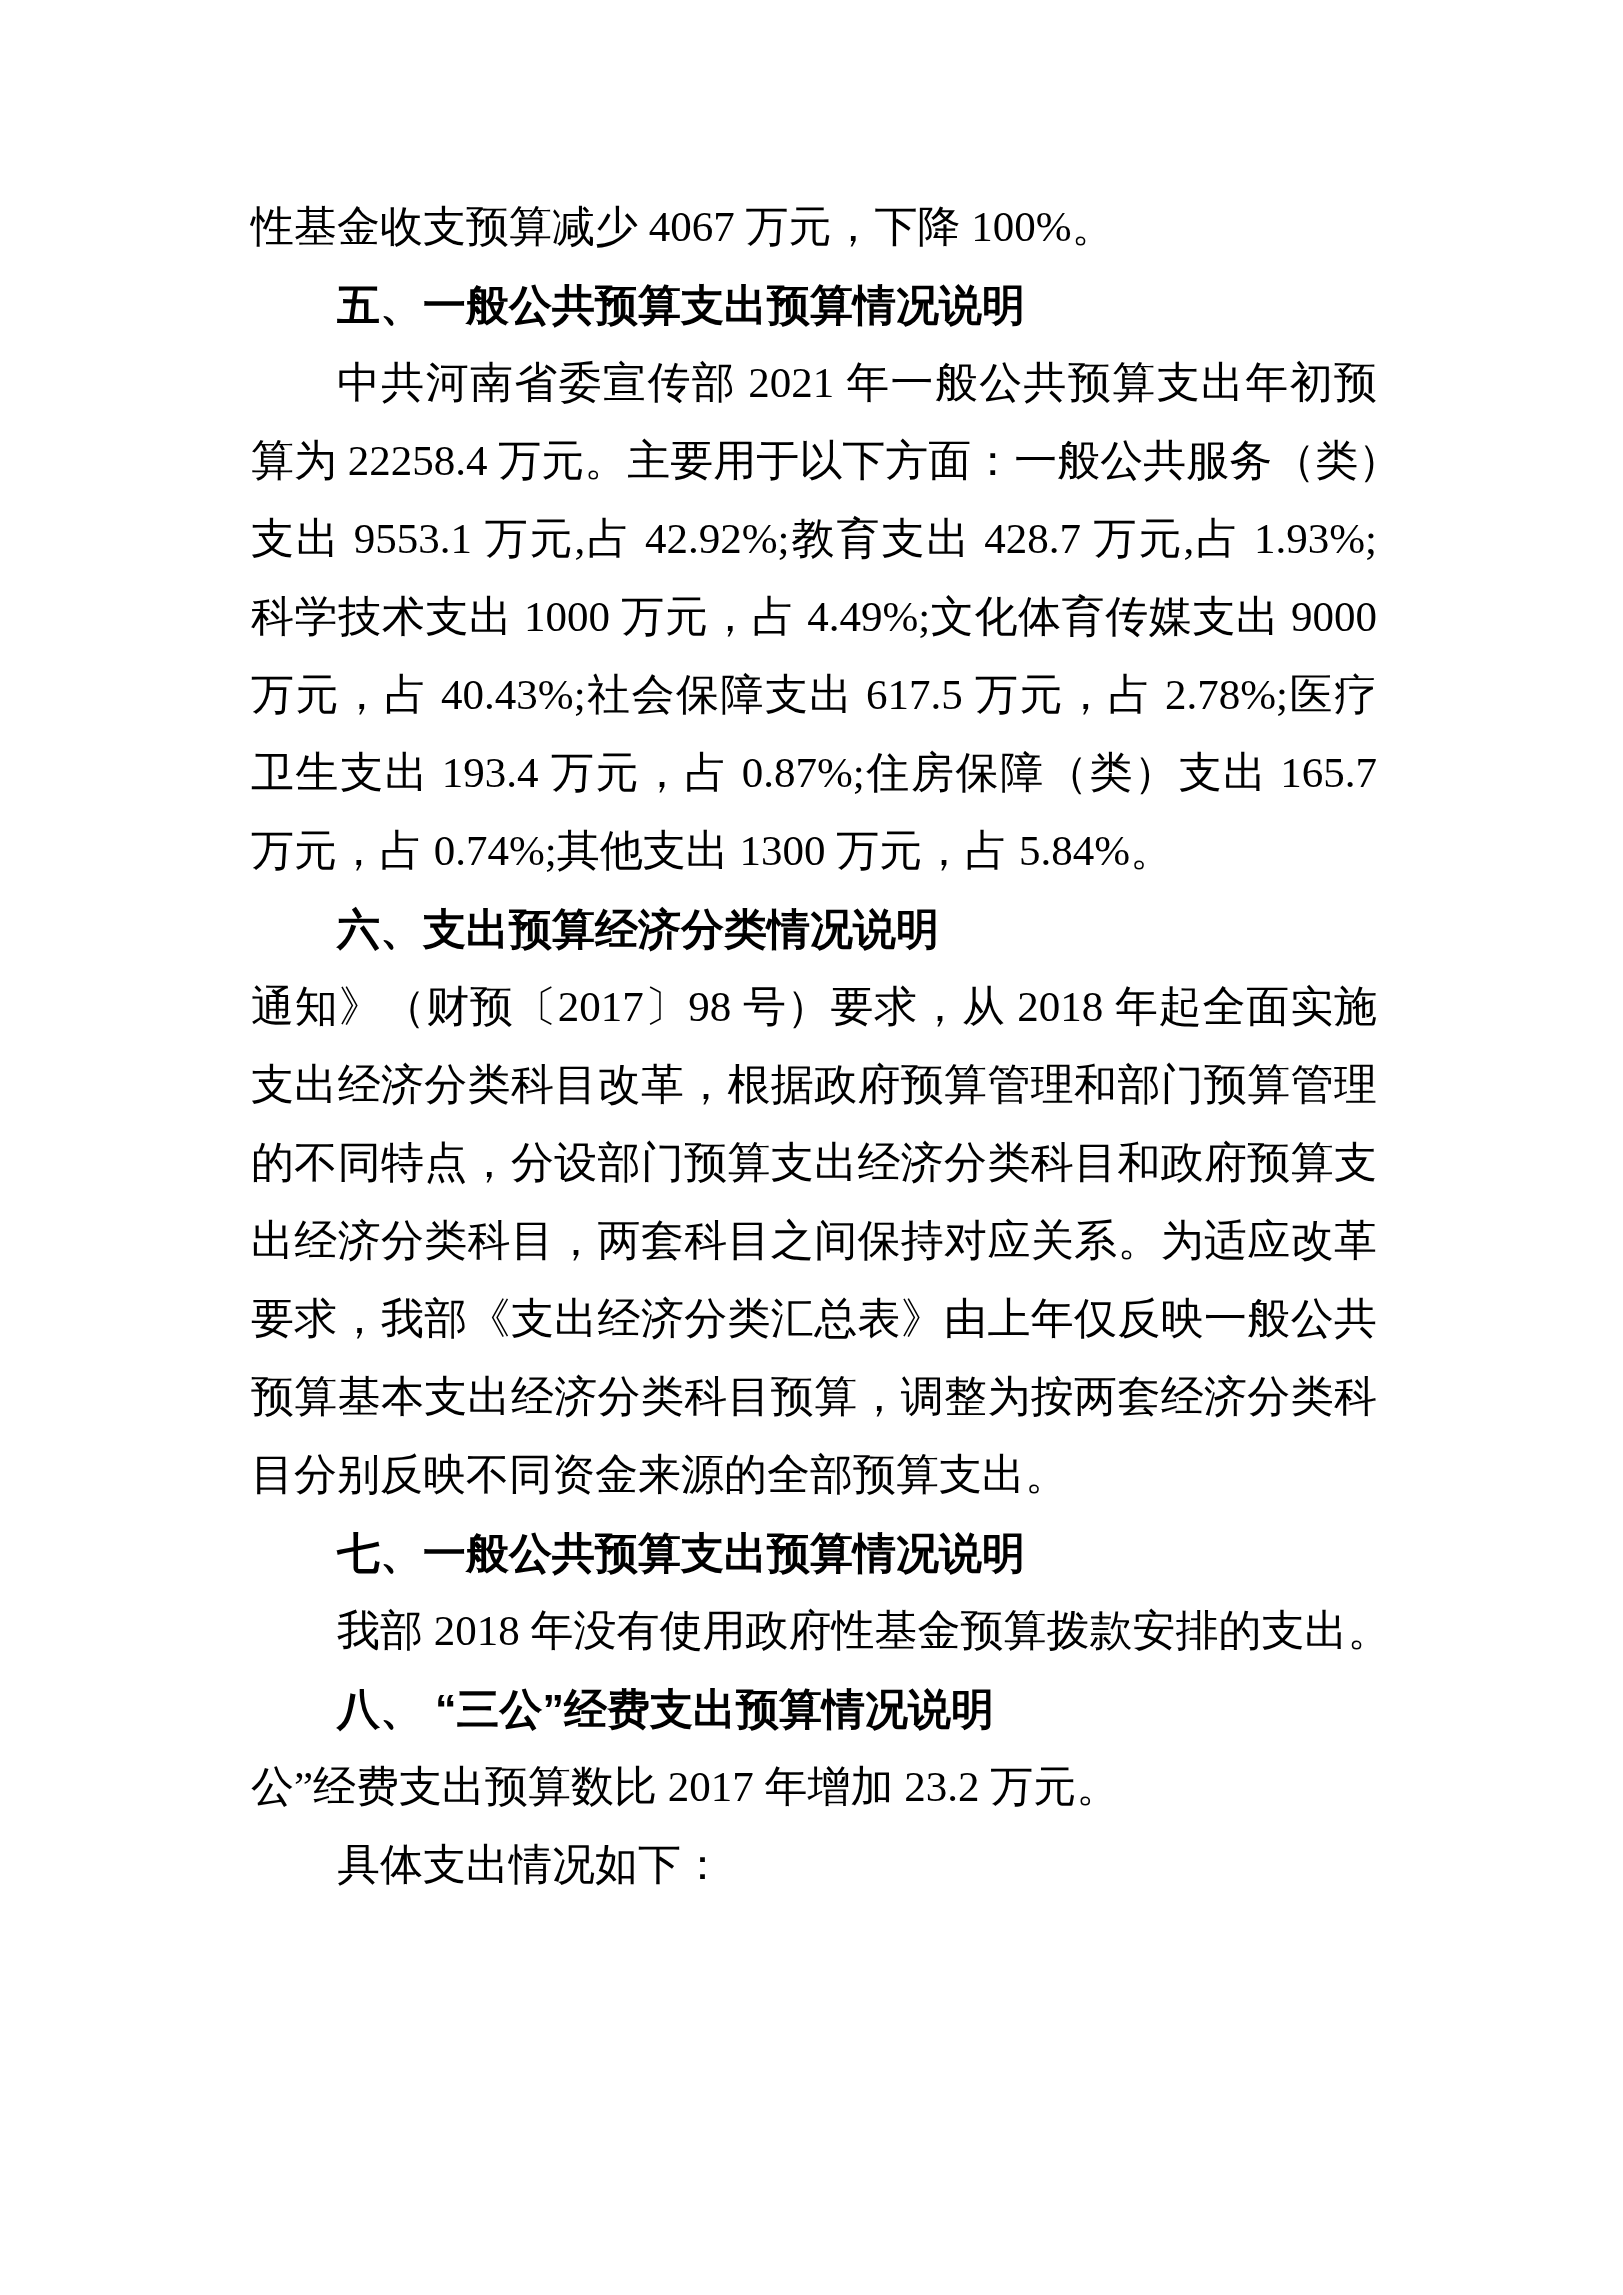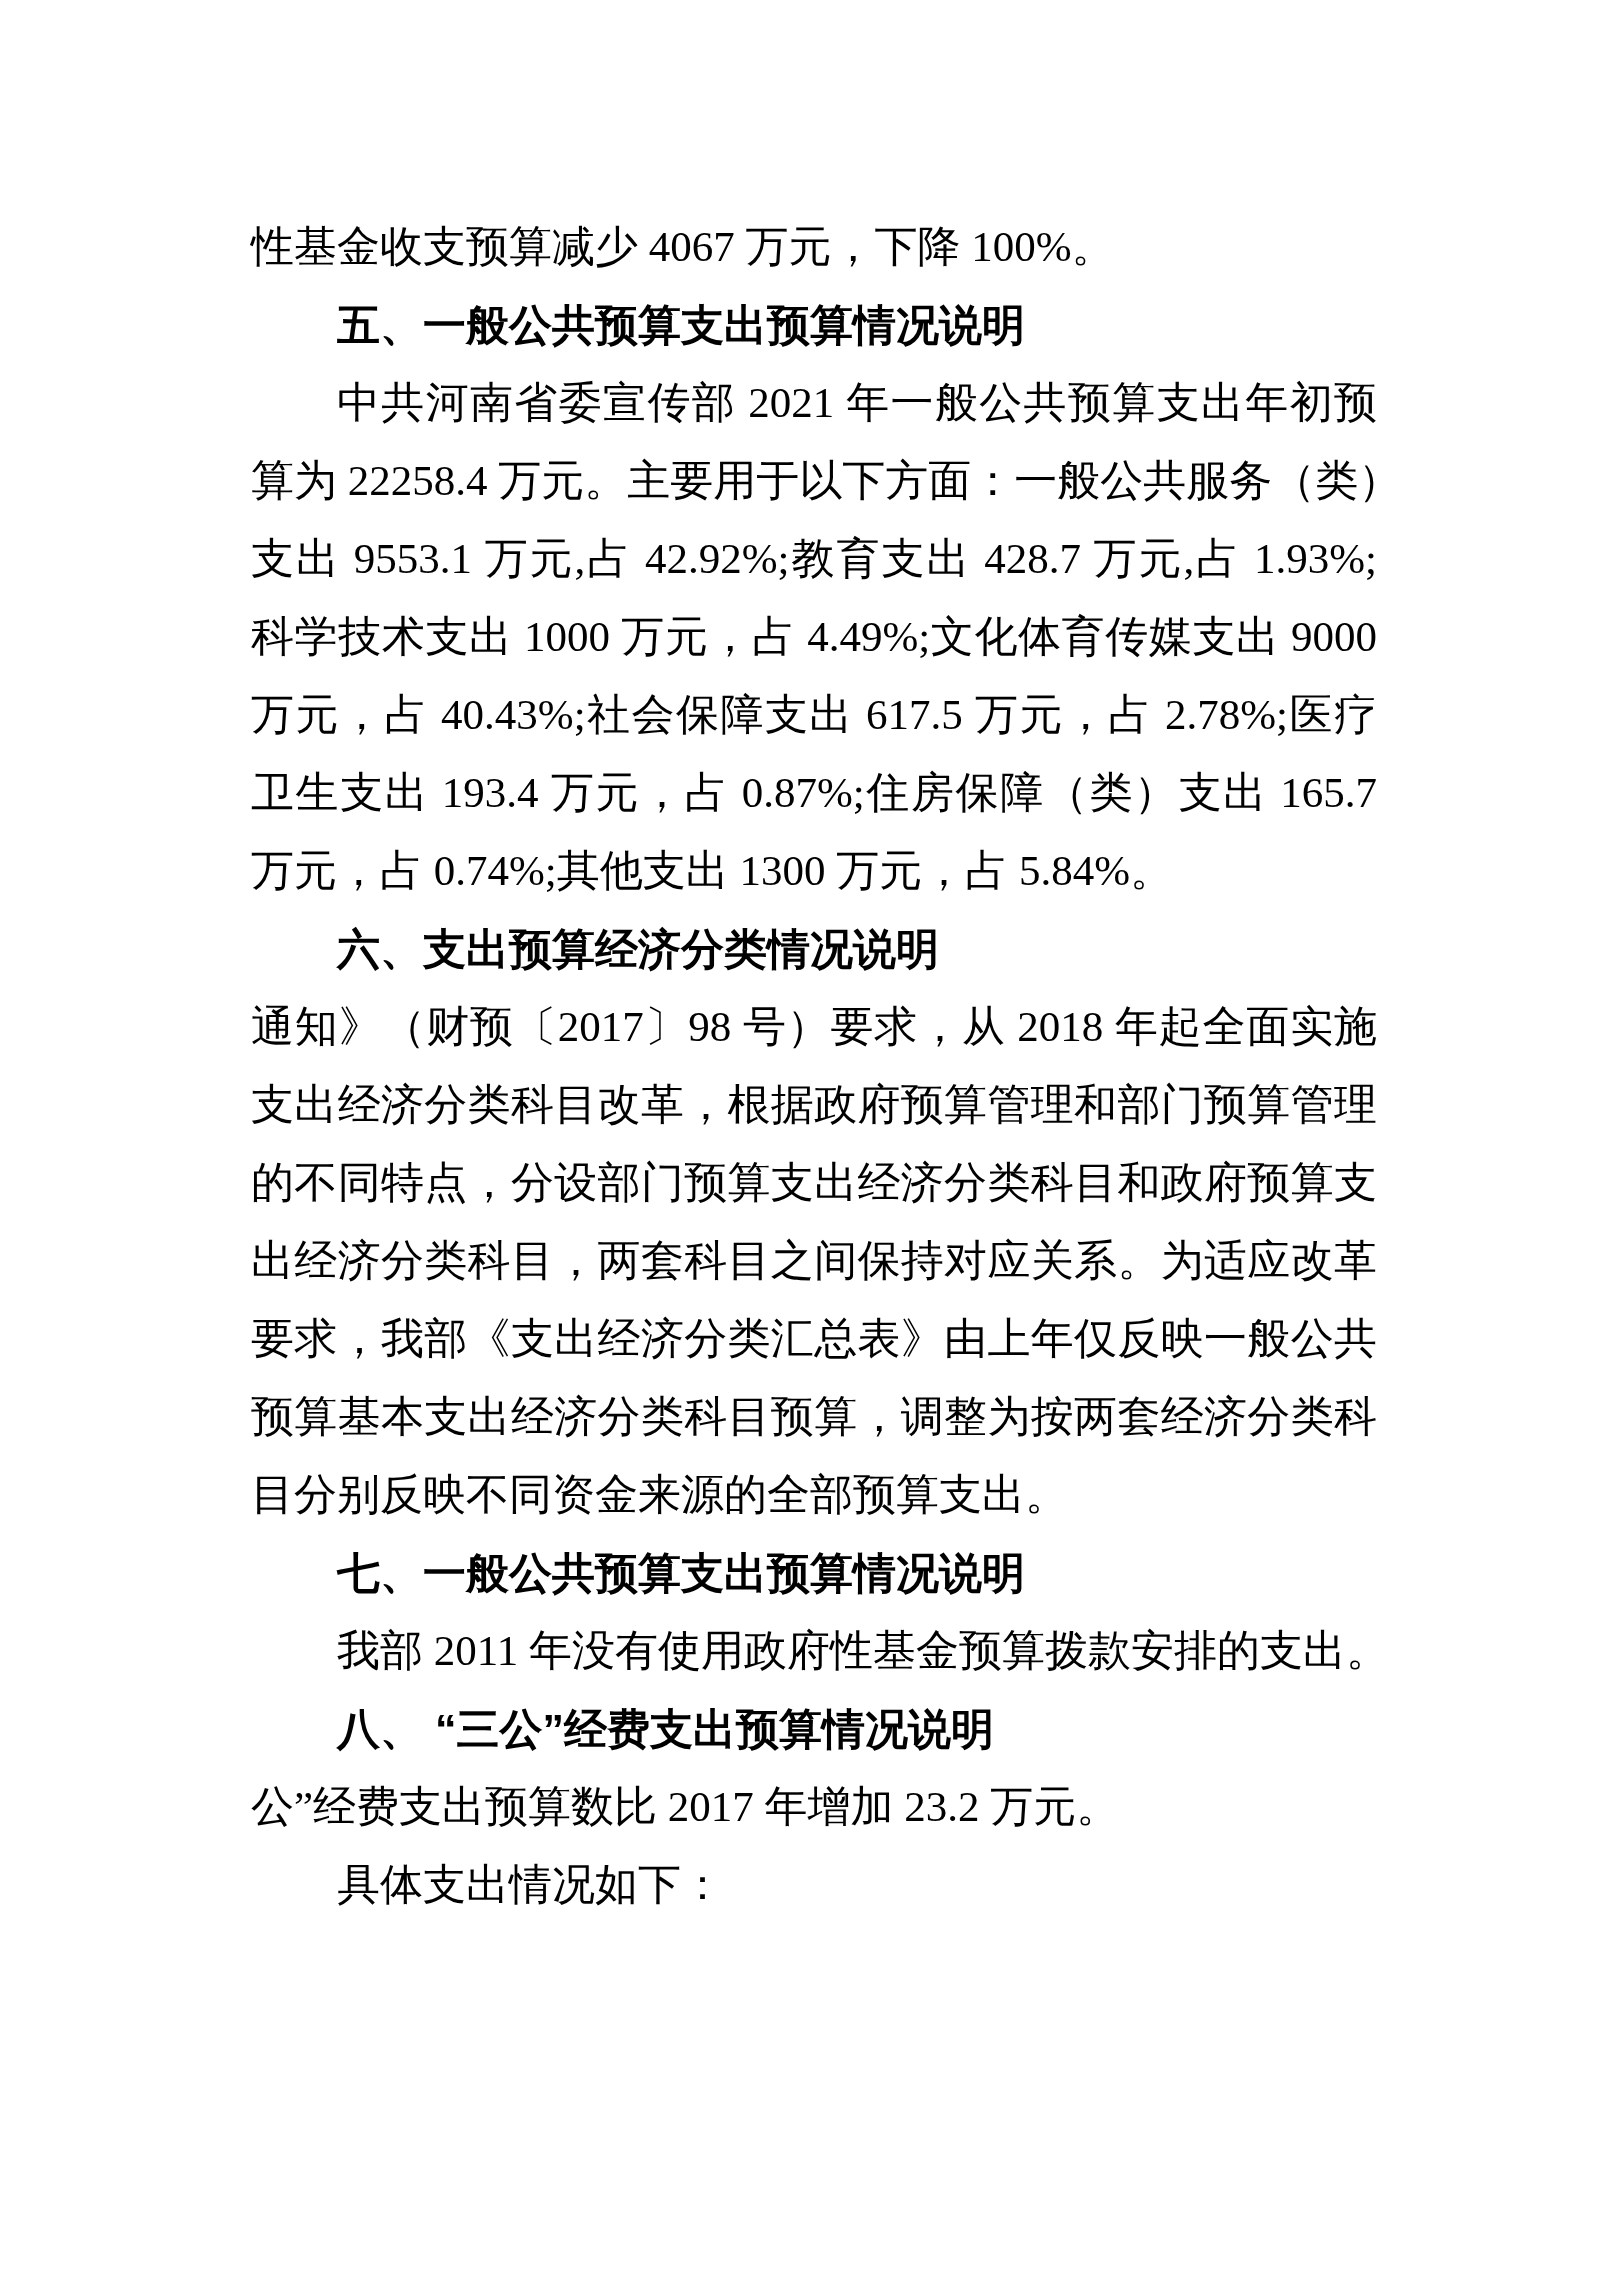--- a/index.html
+++ b/index.html
@@ -10,21 +10,21 @@
   .page {
     position: relative;
     width: 1623px;
     height: 2295px;
     background: #ffffff;
     overflow: hidden;
   }
   .text-block {
     position: absolute;
     left: 251px;
-    top: 208px;
+    top: 188px;
     width: 1126px;
     color: #000000;
   }
   .line {
     height: 78px;
     line-height: 78px;
     font-size: 43px;
     font-family: "Liberation Serif", "DejaVu Serif", serif;
     color: #000000;
     text-align: left;
@@ -70,21 +70,21 @@
     <div class="line fill">通知》（财预〔2017〕98 号）要求，从 2018 年起全面实施</div>
     <div class="line fill">支出经济分类科目改革，根据政府预算管理和部门预算管理</div>
     <div class="line fill">的不同特点，分设部门预算支出经济分类科目和政府预算支</div>
     <div class="line fill">出经济分类科目，两套科目之间保持对应关系。为适应改革</div>
     <div class="line fill">要求，我部《支出经济分类汇总表》由上年仅反映一般公共</div>
     <div class="line fill">预算基本支出经济分类科目预算，调整为按两套经济分类科</div>
     <div class="line">目分别反映不同资金来源的全部预算支出。</div>
 
     <div class="line heading">七、一般公共预算支出预算情况说明</div>
 
-    <div class="line indent">我部 2011 年没有使用政府性基金预算拨款安排的支出。</div>
+    <div class="line indent">我部 2018 年没有使用政府性基金预算拨款安排的支出。</div>
 
     <div class="line heading">八、 “三公”经费支出预算情况说明</div>
 
     <div class="line">公”经费支出预算数比 2017 年增加 23.2 万元。</div>
 
     <div class="line indent">具体支出情况如下：</div>
 
   </div>
 </div>
 

